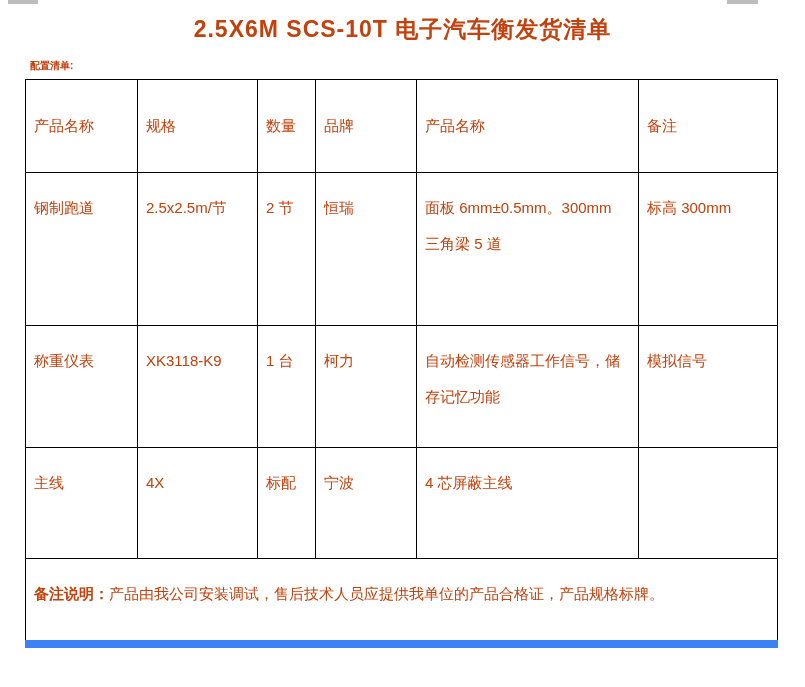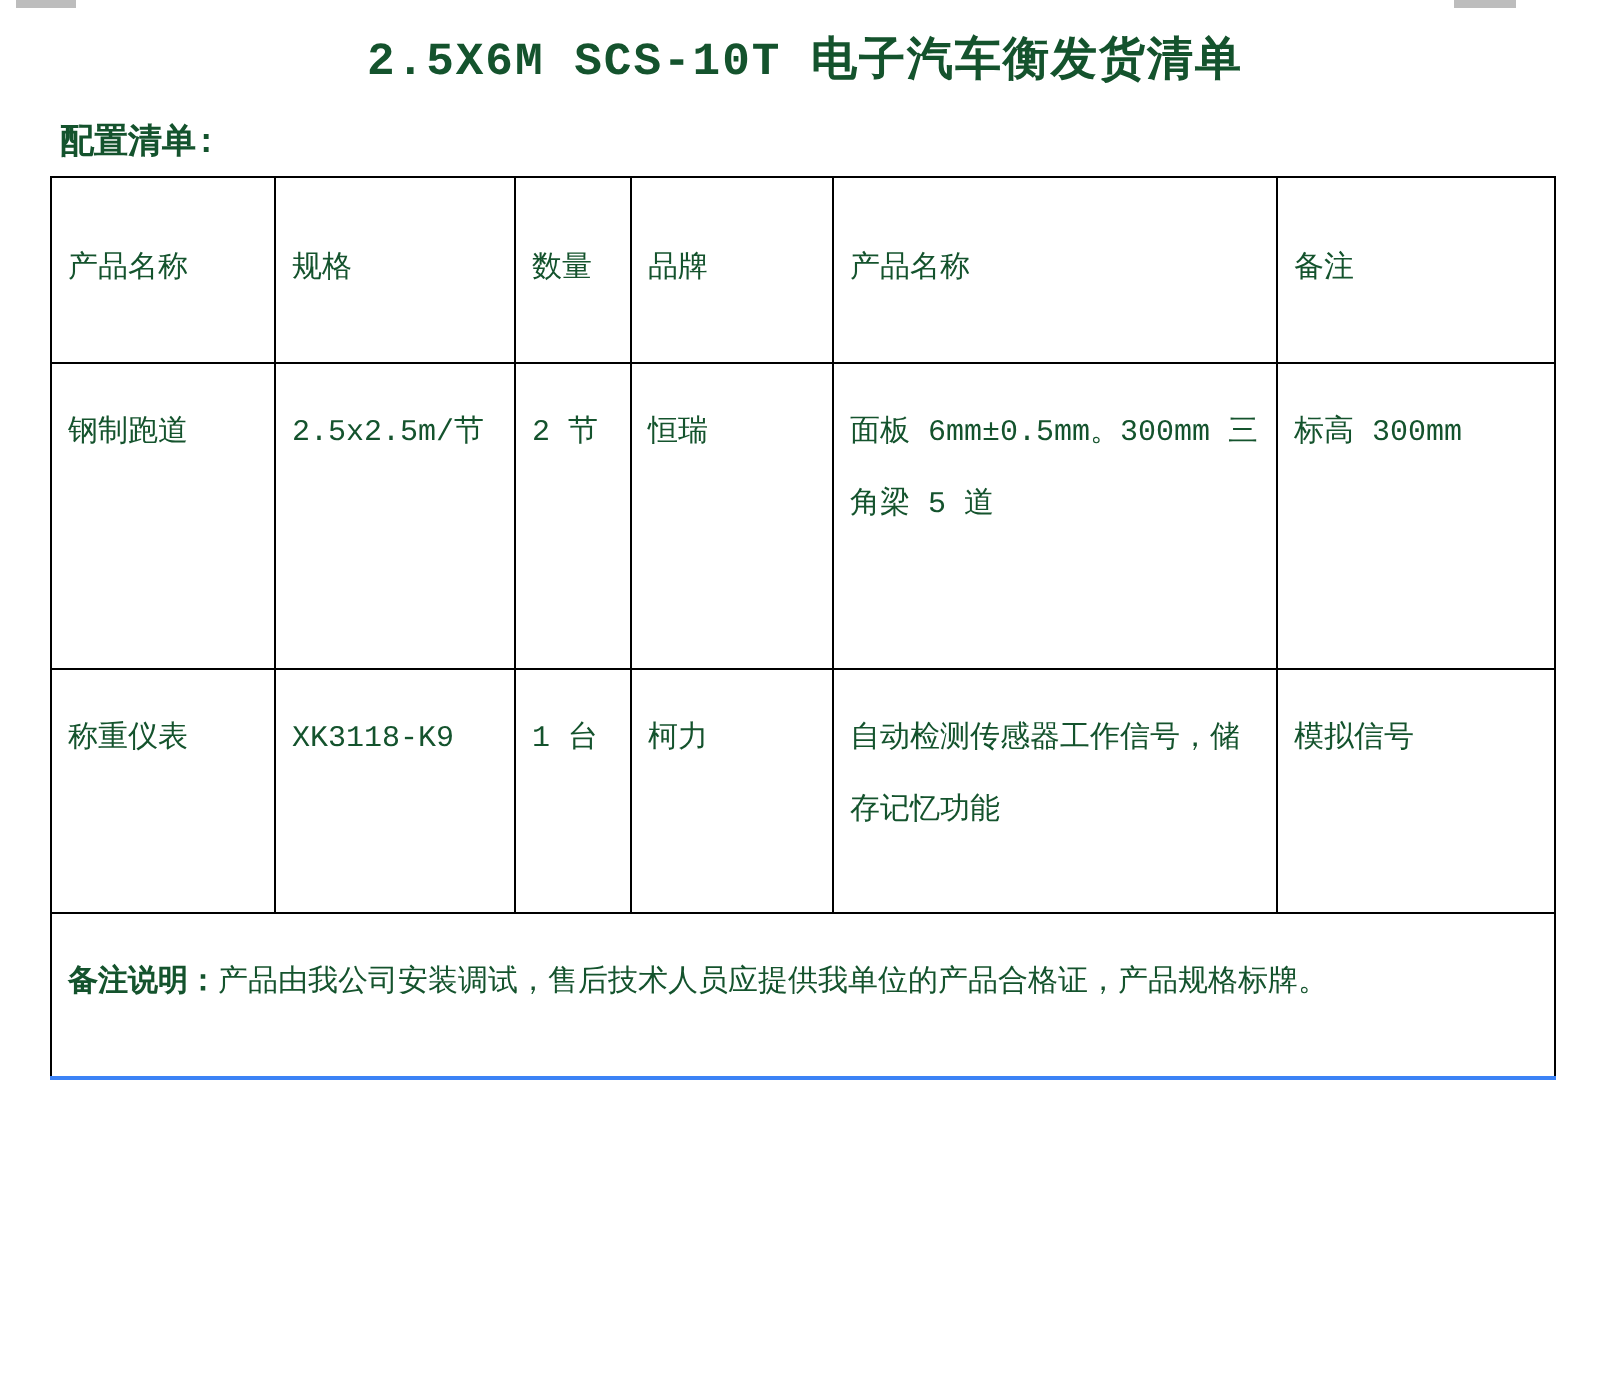--- a/index.html
+++ b/index.html
@@ -1,35 +1,35 @@
 <!DOCTYPE html>
 <html><head>
 <meta charset="utf-8">
 <style>
   html,body{margin:0;padding:0;background:#ffffff;}
   .page{
     position:relative;
     width:805px;height:687px;
     background:#ffffff;
-    font-family:Liberation Mono, monospace;
-    color:#14532d;
+    font-family:Liberation Sans, sans-serif;
+    color:#c2410c;
     overflow:hidden;
   }
   .corner-mark{position:absolute;top:0;height:4px;background:#bdbdbd;}
   .corner-mark.left{left:8px;width:30px;}
   .corner-mark.right{left:727px;width:31px;}
   .doc-title{
     margin:0;padding-top:14px;
     text-align:center;
     font-size:23px;font-weight:bold;
     letter-spacing:1px;
   }
   .section-label{
     margin:14px 0 6px 30px;
-    font-size:17px;font-weight:bold;
+    font-size:10px;font-weight:bold;
   }
   table.spec{
     margin-left:25px;
     border-collapse:collapse;
     table-layout:fixed;
     width:752px;
   }
   table.spec td,table.spec th{
     border:1px solid #000;
     font-size:15px;font-weight:normal;
@@ -40,21 +40,21 @@
     word-break:break-all;
   }
   table.spec thead th{height:58px;vertical-align:middle;}
   table.spec tbody td{vertical-align:top;}
   table.spec tbody tr:nth-child(1) td{height:118px;}
   table.spec tbody tr:nth-child(2) td{height:87px;}
   table.spec tbody tr:nth-child(3) td{height:76px;}
   table.spec tbody tr:nth-child(4) td{height:77px;}
   table.spec tbody tr:nth-child(5) td{height:38px;}
   table.spec tbody tr:nth-child(6) td{height:42px;}
-  table.spec tbody tr.remark-row td{height:47px;border-bottom:2px solid #3b82f6;}
+  table.spec tbody tr.remark-row td{height:47px;border-bottom:8px solid #3b82f6;}
   .remark-label{font-weight:bold;}
 </style>
 </head>
 <body>
 
 <div class="page">
 
   <div class="corner-mark left"></div>
   <div class="corner-mark right"></div>
 
@@ -91,20 +91,28 @@
         <td>标高 300mm</td>
       </tr>
       <tr>
         <td>称重仪表</td>
         <td>XK3118-K9</td>
         <td>1 台</td>
         <td>柯力</td>
         <td>自动检测传感器工作信号，储存记忆功能</td>
         <td>模拟信号</td>
       </tr>
+      <tr>
+        <td>主线</td>
+        <td>4X</td>
+        <td>标配</td>
+        <td>宁波</td>
+        <td>4 芯屏蔽主线</td>
+        <td></td>
+      </tr>
       <tr class="remark-row">
         <td colspan="6">
           <span class="remark-label">备注说明：</span><span>产品由我公司安装调试，售后技术人员应提供我单位的产品合格证，产品规格标牌。</span>
         </td>
       </tr>
     </tbody>
   </table>
 
 </div>
 

